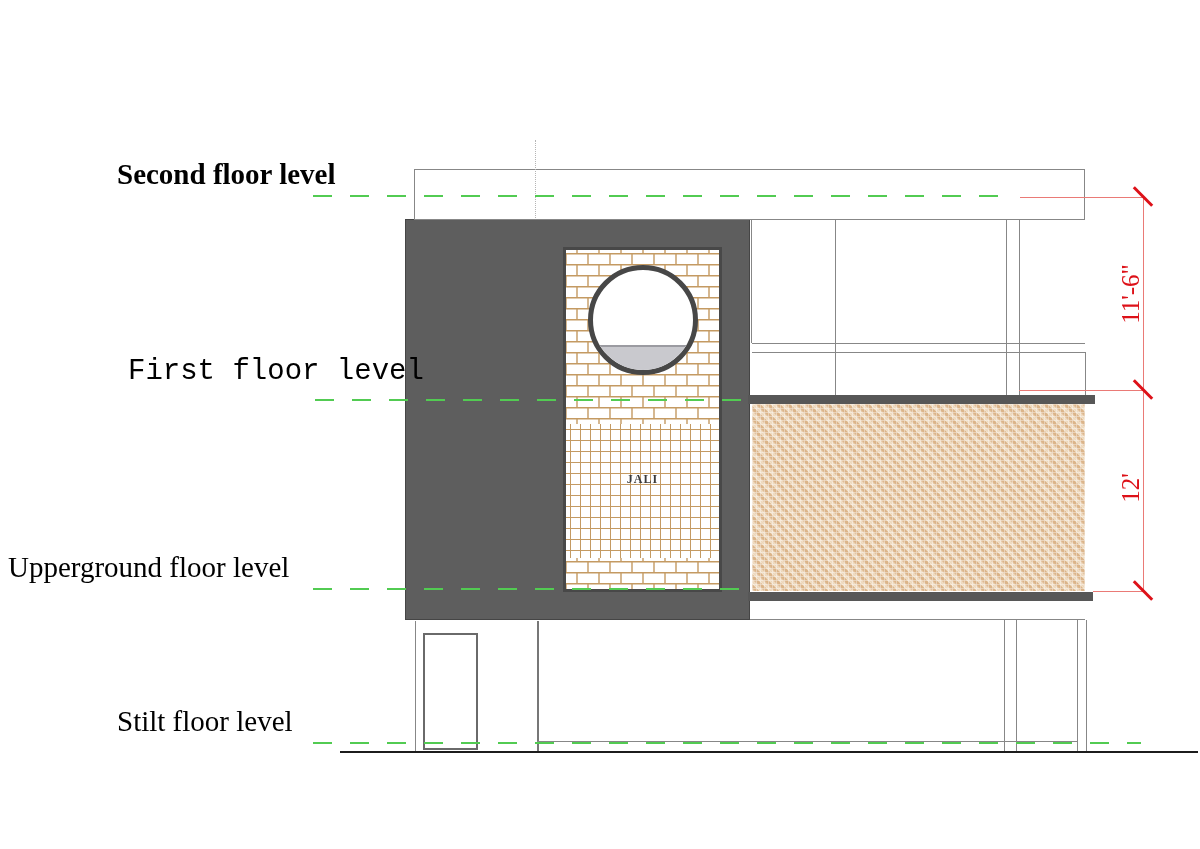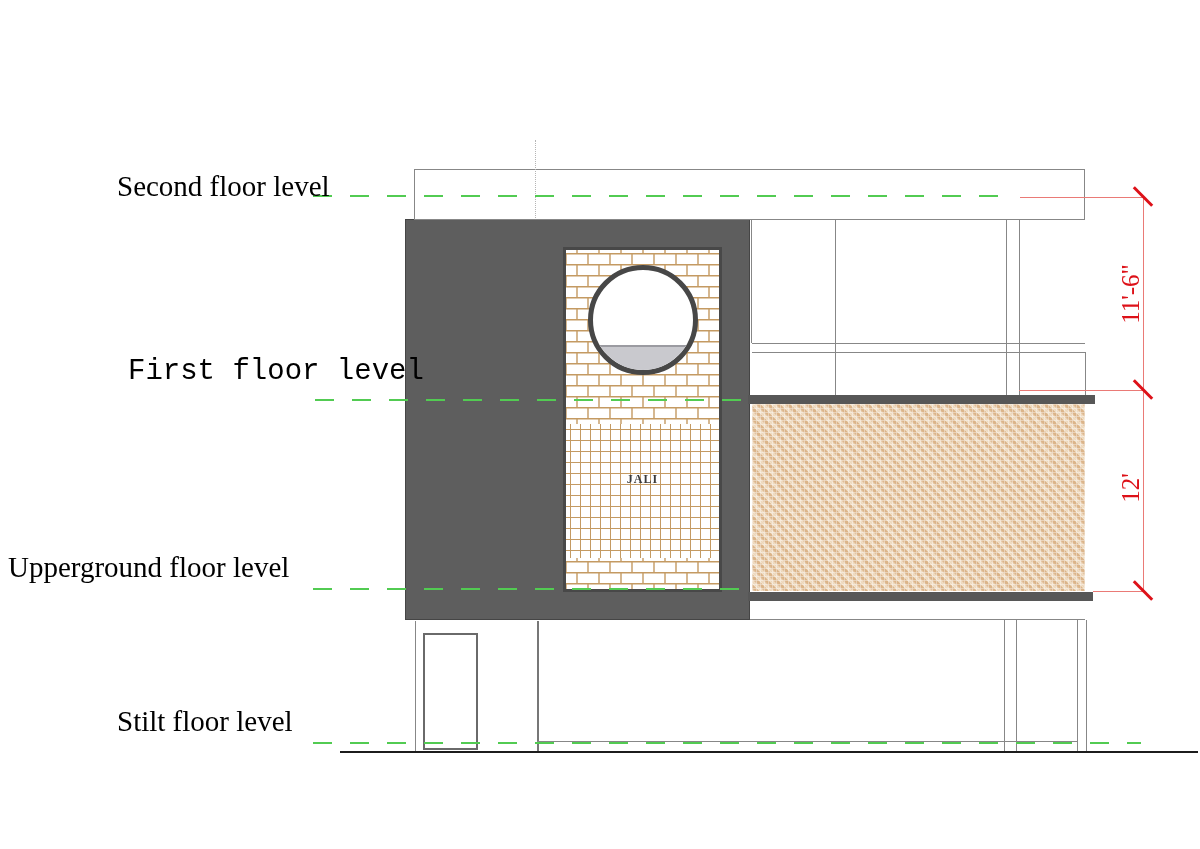--- a/index.html
+++ b/index.html
@@ -100,21 +100,21 @@
   <div class="abs vline" style="left:1077px;top:620px;height:132px;"></div>
   <div class="abs vline" style="left:1086px;top:620px;height:132px;"></div>
   <div class="abs hline" style="left:537px;top:741px;width:540px;"></div>
   <div class="abs ground"></div>
 
   <div class="abs lvl-line" style="left:313px;top:195px;width:700px;"></div>
   <div class="abs lvl-line" style="left:315px;top:399px;width:437px;"></div>
   <div class="abs lvl-line" style="left:313px;top:588px;width:437px;"></div>
   <div class="abs lvl-line" style="left:313px;top:742px;width:828px;"></div>
 
-  <div class="abs lvl-label" style="left:117px;top:172px;">Second floor level</div>
+  <div class="abs lvl-label" style="left:117px;top:160px;font-weight:bold;">Second floor level</div>
   <div class="abs lvl-label" style="left:128px;top:357px;font-family:Liberation Mono, monospace;">First floor level</div>
   <div class="abs lvl-label" style="left:8px;top:553px;">Upperground floor level</div>
   <div class="abs lvl-label" style="left:117px;top:707px;">Stilt floor level</div>
 
   <div class="abs dim-ext" style="left:1020px;top:197px;width:123px;"></div>
   <div class="abs dim-ext" style="left:1019px;top:390px;width:124px;"></div>
   <div class="abs dim-ext" style="left:1093px;top:591px;width:50px;"></div>
   <div class="abs dim-vline" style="left:1143px;top:197px;height:394px;"></div>
   <div class="abs dim-tick" style="left:1130px;top:195px;"></div>
   <div class="abs dim-tick" style="left:1130px;top:388px;"></div>

